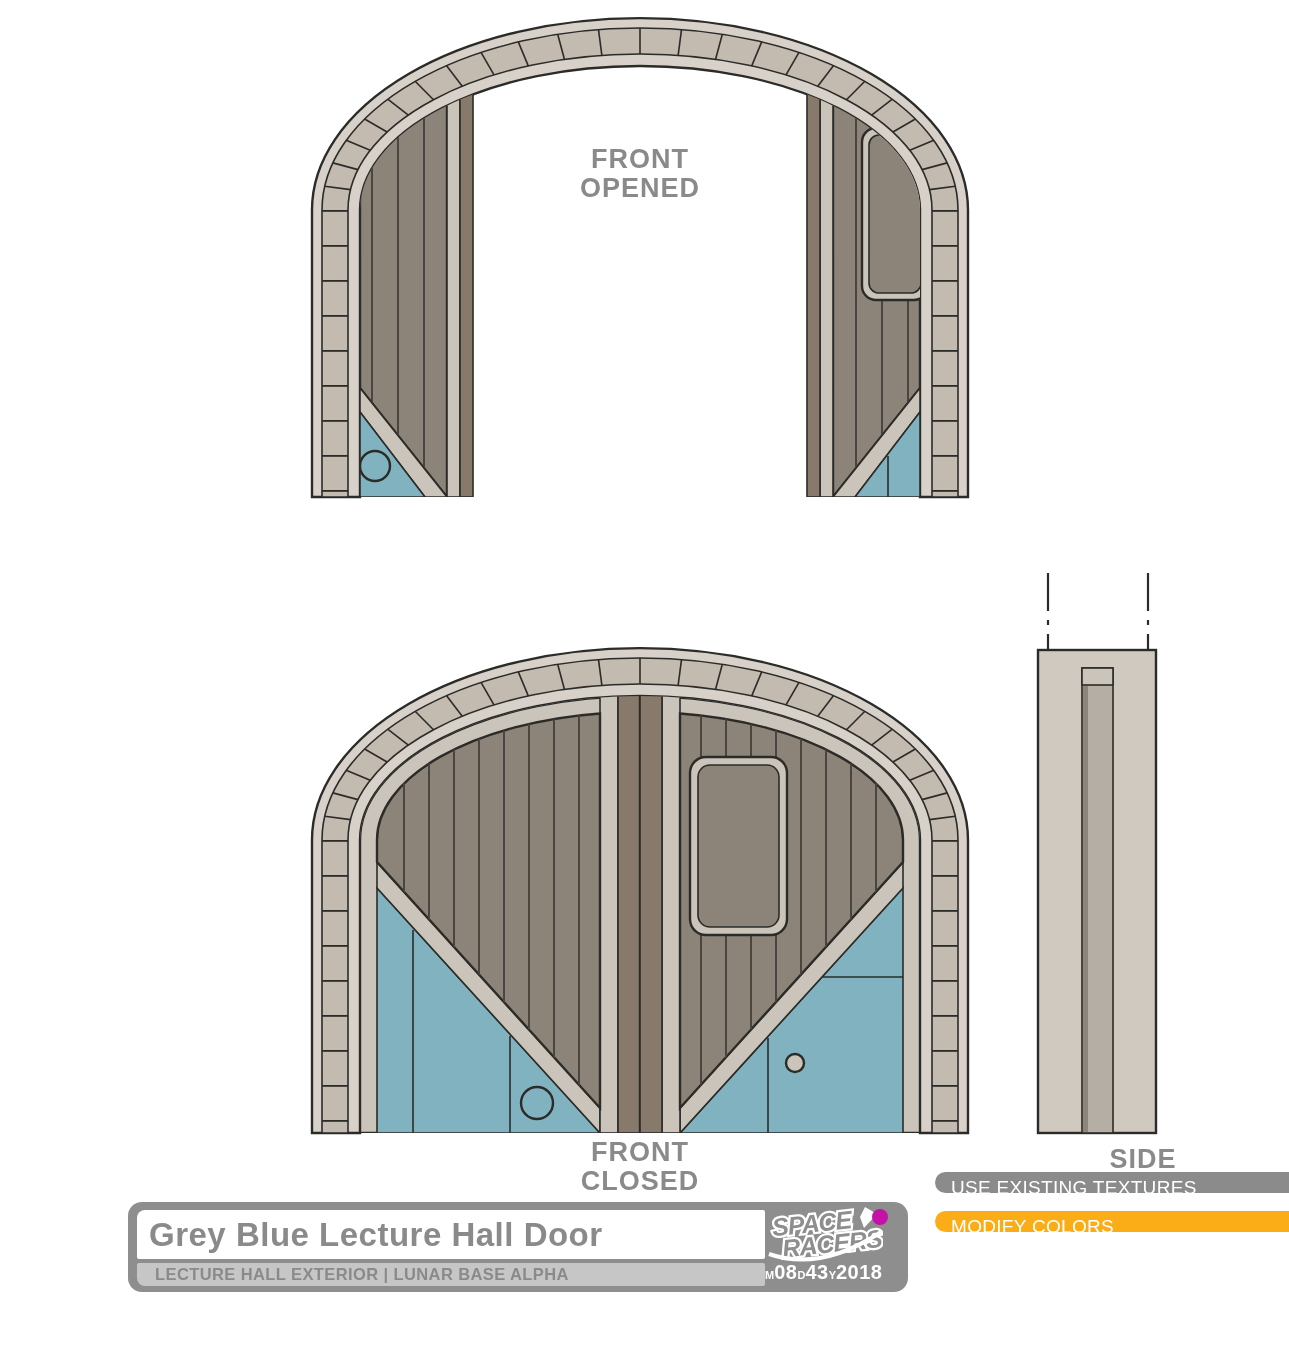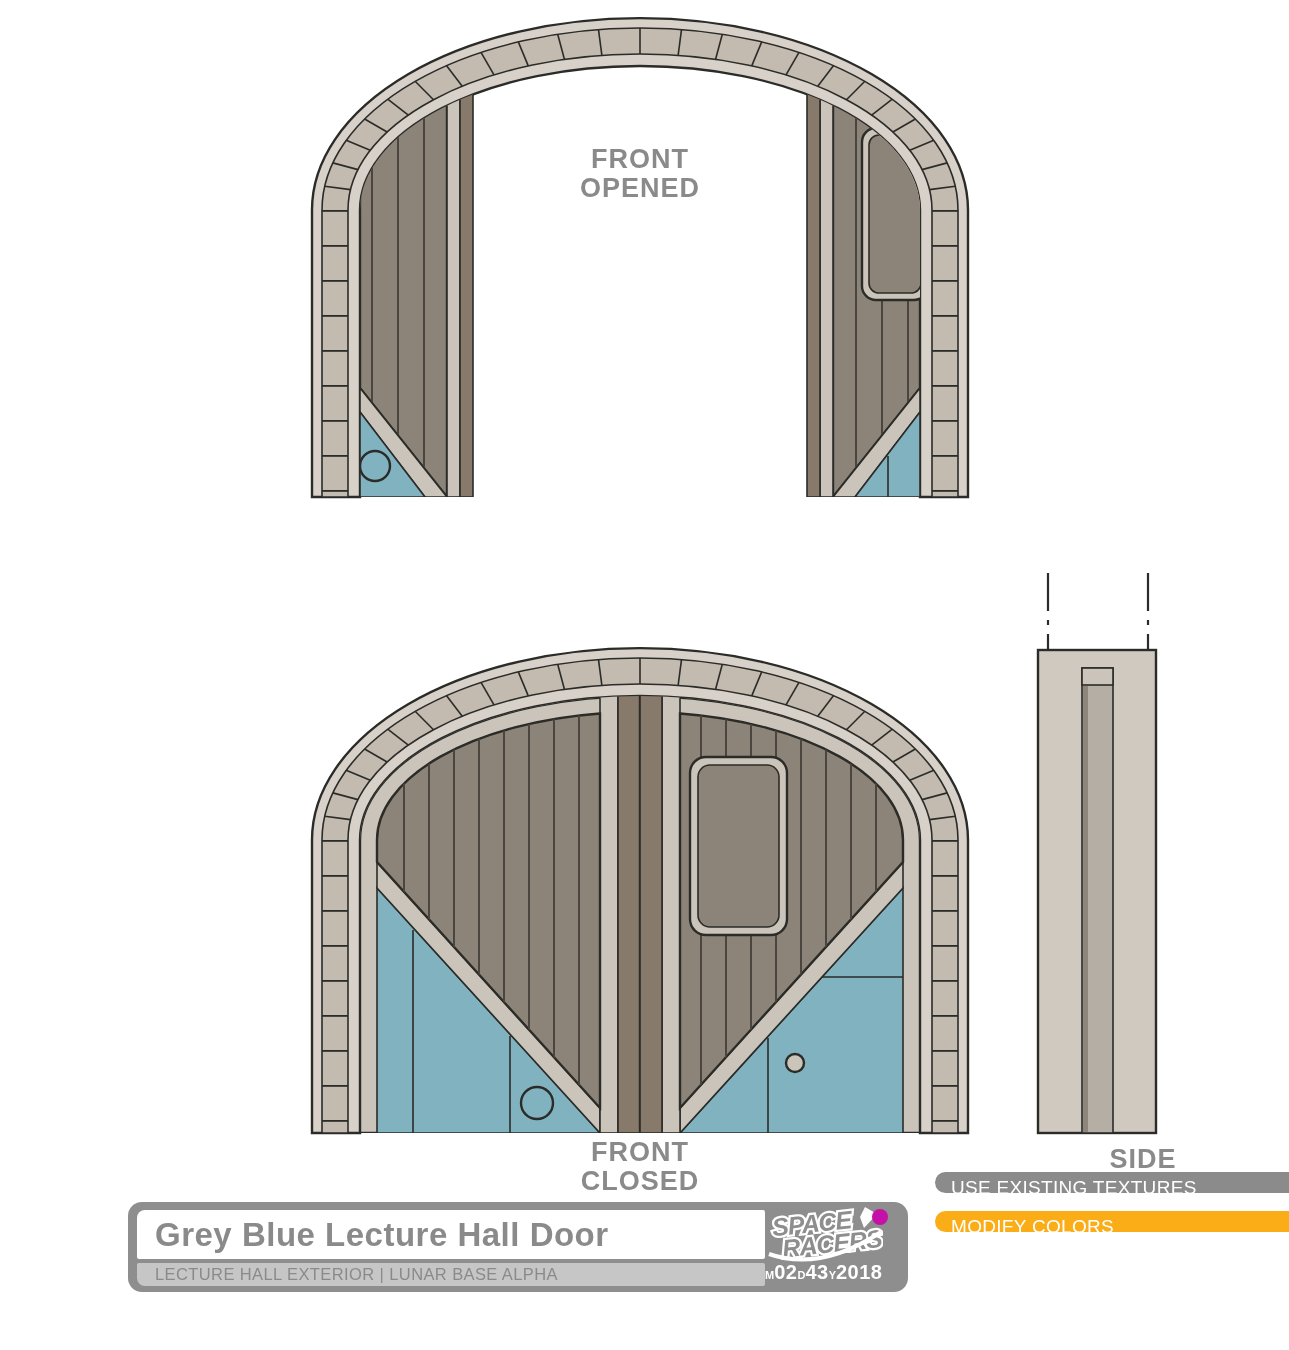--- a/index.html
+++ b/index.html
@@ -21,25 +21,25 @@
   .fBlue{fill:var(--c-door-blue)} .fDark{fill:var(--c-dark-edge)} .noF{fill:none}
   .s1{stroke:var(--c-outline);stroke-width:1.6}
   .s2{stroke:var(--c-outline);stroke-width:2.4}
   .plank line{stroke:var(--c-wood-line);stroke-width:2}
   [data-arch-ticks] line{stroke:var(--c-outline);stroke-width:1.6}
   .sDash{stroke:var(--c-outline);stroke-width:2.2;stroke-dasharray:38 9 5 9}
 
   #titleblock{position:absolute;left:128px;top:1202px;width:780px;height:90px;
     background:var(--c-block-grey);border-radius:14px}
   #titlewhite{position:absolute;left:9px;top:8px;width:628px;height:49px;background:#fff;
-    border-radius:8px 2px 2px 2px;display:flex;align-items:center;padding-left:18px;box-sizing:border-box}
+    border-radius:8px 2px 2px 2px;display:flex;align-items:center;padding-left:12px;box-sizing:border-box}
   #titlewhite span{font-size:33px;font-weight:bold;color:var(--c-label-grey);white-space:nowrap;letter-spacing:.5px}
   #subtitlebar{position:absolute;left:9px;top:61px;width:628px;height:23px;background:var(--c-block-light);
     border-radius:2px 2px 2px 8px;display:flex;align-items:center;padding-left:18px;box-sizing:border-box}
-  #subtitlebar span{font-size:16.5px;font-weight:normal;color:var(--c-label-grey);letter-spacing:.4px;white-space:nowrap}
+  #subtitlebar span{font-size:16.5px;font-weight:bold;color:var(--c-label-grey);letter-spacing:.4px;white-space:nowrap}
   #logo{position:absolute;left:637px;top:2px;width:118px;height:58px}
   #logo text{font-weight:bold;font-style:italic;font-size:25px;letter-spacing:-1px;
     fill:var(--c-block-grey);stroke:#ffffff;stroke-width:4.5px;paint-order:stroke}
   #revdot{position:absolute;left:744px;top:7px;width:16px;height:16px;border-radius:50%;
     background:var(--c-magenta)}
   #datestamp{position:absolute;left:637px;top:59px;color:#fff;font-weight:bold;white-space:nowrap}
   #datestamp .sm{font-size:11px} #datestamp .lg{font-size:20px;letter-spacing:.5px}
 
   .banner{position:absolute;left:935px;width:354px;height:21px;border-radius:16px 0 0 16px;
     color:#fff;font-weight:normal;font-size:19px;line-height:31px;padding-left:16px;
@@ -253,18 +253,18 @@
   <svg id="logo" width="118" height="58" viewBox="0 0 118 58">
     <polygon points="100,3 112,10 99,24 95,13" fill="#ffffff"></polygon>
     <g transform="rotate(-6 59 29)">
       <text x="8" y="27">SPACE</text>
       <text x="16" y="49">RACERS</text>
     </g>
     <path d="M4,50 Q55,68 116,28" stroke="#ffffff" stroke-width="4" fill="none"></path>
   </svg>
   <div id="revdot"></div>
   <div id="datestamp">
-    <span class="sm">M</span><span class="lg">02</span><span class="sm">D</span><span class="lg">43</span><span class="sm">Y</span><span class="lg">2018</span>
+    <span class="sm">M</span><span class="lg">08</span><span class="sm">D</span><span class="lg">43</span><span class="sm">Y</span><span class="lg">2018</span>
   </div>
 </div>
 
 <div class="banner" id="banner1">USE EXISTING TEXTURES</div>
 <div class="banner" id="banner2">MODIFY COLORS</div>
 
 </body></html>

